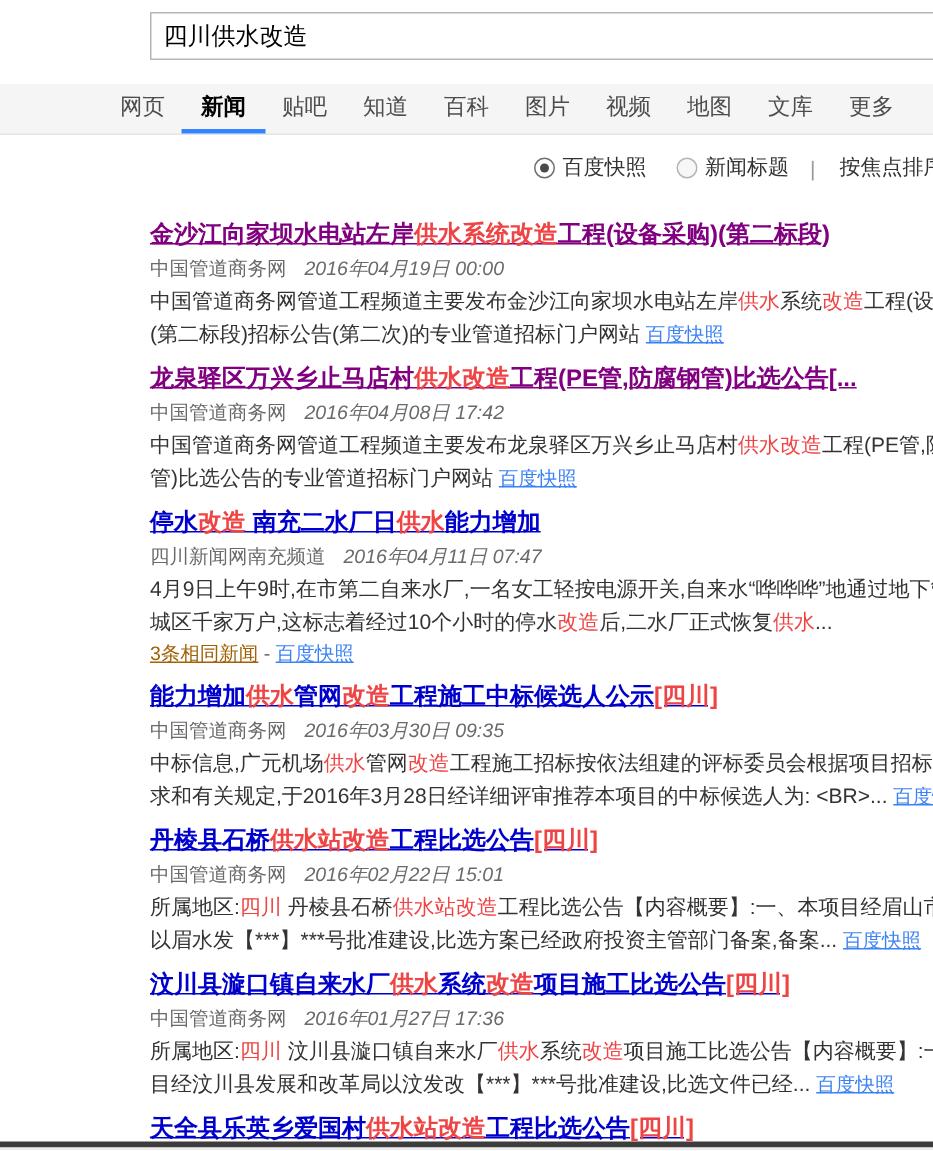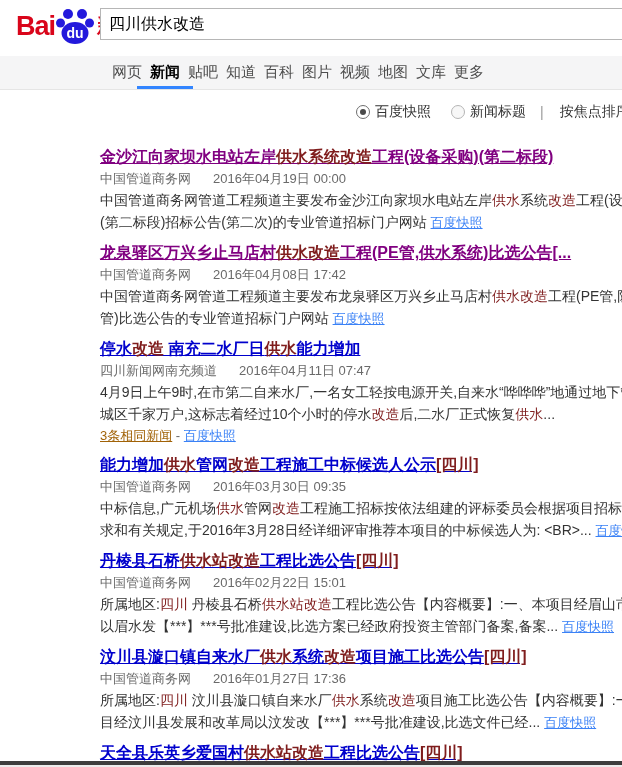--- a/index.html
+++ b/index.html
@@ -9,21 +9,21 @@
   
   .logo{position:absolute;left:16px;top:8px;display:flex;align-items:center;height:36px;cursor:pointer;}
   .logo .bai{color:#d9051a;font-weight:bold;font-size:27px;letter-spacing:-1px;}
   .logo svg{margin:0 1px 0 0;}
   .logo .xinwen{color:#d9051a;font-weight:bold;font-size:22px;margin-left:1px;}
   .searchbox{position:absolute;left:100px;top:8px;width:540px;height:32px;border:1px solid #b6b6b6;
              font-size:16px;padding:0 8px;color:#000;outline:none;box-sizing:border-box;}
 
   
   .navbar{position:absolute;left:0;top:56px;width:100%;height:33px;background:#f5f5f6;border-bottom:1px solid #e5e5e5;}
-  .tabs{display:flex;gap:8px;padding-left:112px;height:33px;}
+  .tabs{display:flex;gap:24px;padding-left:80px;height:33px;}
   .tab{position:relative;font-size:15px;color:#4d4d4d;line-height:32px;cursor:pointer;white-space:nowrap;}
   .tab.active{color:#000;font-weight:bold;}
   .tab.active::after{content:"";position:absolute;left:-13px;right:-13px;bottom:0;height:3px;background:#3385ff;}
 
   
   .toolbar{position:absolute;left:0;top:103px;width:100%;height:20px;}
   .count{position:absolute;left:100px;top:2px;font-size:13px;color:#8e8e8e;white-space:nowrap;}
   .filters{position:absolute;left:356px;top:0;display:flex;align-items:center;font-size:14px;color:#333;white-space:nowrap;}
   .radio{width:12px;height:12px;border-radius:50%;border:1px solid #8c8c8c;background:#fff;display:inline-block;box-sizing:content-box;}
   .radio.sel{border-color:#6f6f6f;}
@@ -34,50 +34,38 @@
   .fsep{color:#999;margin:0 14px;}
   .sort{color:#333;cursor:pointer;margin-left:2px;}
 
   
   .results{position:absolute;left:100px;top:146px;width:560px;}
   .result{margin-bottom:8px;}
   .result:nth-child(3){}
   .rtitle{display:block;font-size:16px;font-weight:bold;line-height:21px;margin-bottom:2px;
           color:#0000cc;text-decoration:underline;white-space:nowrap;cursor:pointer;}
   .rtitle.visited{color:#800080;}
-  .hl{color:#7f1d1d;}
+  .hl{color:#ef4444;}
   .meta{font-size:13px;color:#6a6a6a;line-height:19px;margin-bottom:1px;white-space:nowrap;}
-  .meta .date{margin-left:22px;}
+  .meta .date{margin-left:12px;font-style:italic;}
   .sline{font-size:14px;color:#333;line-height:22px;white-space:nowrap;}
   .cache{color:#3b82f6;text-decoration:underline;font-size:13px;cursor:pointer;}
   .same{color:#a16207;text-decoration:underline;font-size:13px;cursor:pointer;}
   .dash{color:#666;font-size:13px;}
   .links-line{line-height:20px;}
 
   
   .bottom-bar{position:absolute;left:0;top:761px;width:100%;height:4px;background:#3d3d3d;z-index:5;}
   .below-bar{position:absolute;left:0;top:765px;width:100%;height:2px;background:#ececec;z-index:5;}
 </style>
 </head>
 <body>
 
 <div class="page">
 
-  <div class="logo">
-    <span class="bai">Bai</span>
-    <svg width="40" height="40" viewBox="0 0 40 40">
-      <circle cx="13" cy="8" r="5" fill="#2319dc"></circle>
-      <circle cx="27" cy="8" r="5" fill="#2319dc"></circle>
-      <circle cx="5.5" cy="17" r="4.5" fill="#2319dc"></circle>
-      <circle cx="34.5" cy="17" r="4.5" fill="#2319dc"></circle>
-      <ellipse cx="20" cy="27" rx="13.5" ry="11" fill="#2319dc"></ellipse>
-      <text x="20" y="32" text-anchor="middle" font-size="14" font-weight="bold" fill="#ffffff" font-family="Liberation Sans, sans-serif">du</text>
-    </svg>
-    <span class="xinwen">新闻</span>
-  </div>
   <input class="searchbox" type="text" value="四川供水改造" style="">
 
   <div class="navbar">
     <div class="tabs">
         <span class="tab">网页</span>
         <span class="tab active">新闻</span>
         <span class="tab">贴吧</span>
         <span class="tab">知道</span>
         <span class="tab">百科</span>
         <span class="tab">图片</span>
@@ -102,21 +90,21 @@
   </div>
 
   <div class="results">
       <div class="result">
         <a class="rtitle visited"><span>金沙江向家坝水电站左岸</span><span class="hl">供水系统</span><span class="hl">改造</span><span>工程(设备采购)(第二标段)</span></a>
         <div class="meta"><span>中国管道商务网</span><span class="date">2016年04月19日 00:00</span></div>
         <div class="sline"><span>中国管道商务网管道工程频道主要发布金沙江向家坝水电站左岸</span><span class="hl">供水</span><span>系统</span><span class="hl">改造</span><span>工程(设备采</span></div>
         <div class="sline"><span>(第二标段)招标公告(第二次)的专业管道招标门户网站 </span><a class="cache">百度快照</a></div>
       </div>
       <div class="result">
-        <a class="rtitle visited"><span>龙泉驿区万兴乡止马店村</span><span class="hl">供水改造</span><span>工程(PE管,供水系统)比选公告[...</span></a>
+        <a class="rtitle visited"><span>龙泉驿区万兴乡止马店村</span><span class="hl">供水改造</span><span>工程(PE管,防腐钢管)比选公告[...</span></a>
         <div class="meta"><span>中国管道商务网</span><span class="date">2016年04月08日 17:42</span></div>
         <div class="sline"><span>中国管道商务网管道工程频道主要发布龙泉驿区万兴乡止马店村</span><span class="hl">供水改造</span><span>工程(PE管,防腐钢</span></div>
         <div class="sline"><span>管)比选公告的专业管道招标门户网站 </span><a class="cache">百度快照</a></div>
       </div>
       <div class="result">
         <a class="rtitle"><span>停水</span><span class="hl">改造</span><span> 南充二水厂日</span><span class="hl">供水</span><span>能力增加</span></a>
         <div class="meta"><span>四川新闻网南充频道</span><span class="date">2016年04月11日 07:47</span></div>
         <div class="sline"><span>4月9日上午9时,在市第二自来水厂,一名女工轻按电源开关,自来水“哗哗哗”地通过地下管网</span></div>
         <div class="sline"><span>城区千家万户,这标志着经过10个小时的停水</span><span class="hl">改造</span><span>后,二水厂正式恢复</span><span class="hl">供水</span><span>...</span></div>
         <div class="sline links-line"><a class="same">3条相同新闻</a><span class="dash"> - </span><a class="cache">百度快照</a></div>

